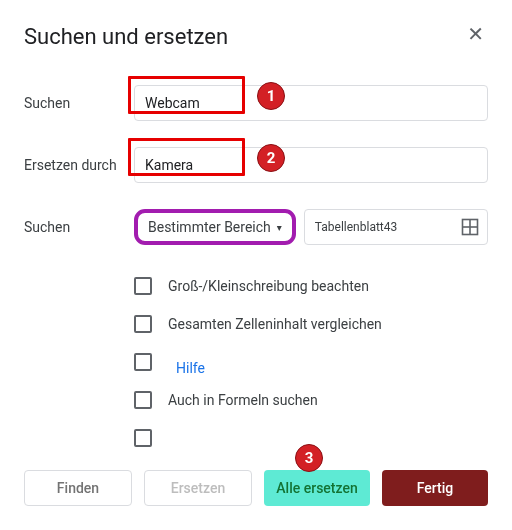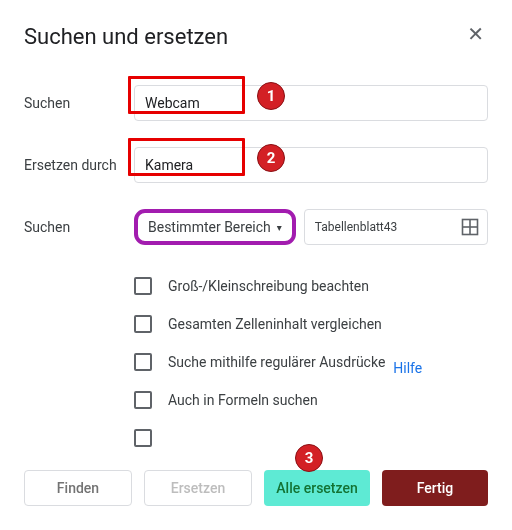--- a/index.html
+++ b/index.html
@@ -221,21 +221,20 @@
   <div class="check-row">
     <div class="checkbox"></div>
     <span class="check-label">Groß-/Kleinschreibung beachten</span>
   </div>
   <div class="check-row">
     <div class="checkbox"></div>
     <span class="check-label">Gesamten Zelleninhalt vergleichen</span>
   </div>
   <div class="check-row">
     <div class="checkbox"></div>
-    <span class="check-label">Suche mithilfe regulärer Ausdrücke</span>
     <span class="help-link">Hilfe</span>
   </div>
   <div class="check-row">
     <div class="checkbox"></div>
     <span class="check-label">Auch in Formeln suchen</span>
   </div>
   <div class="check-row">
     <div class="checkbox"></div>
   </div>
 </div>

